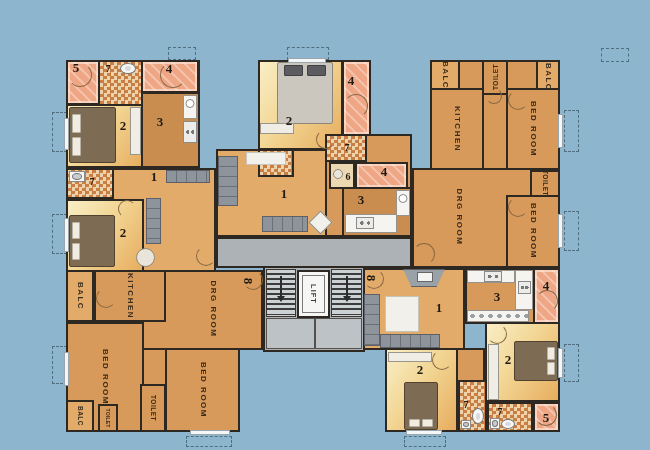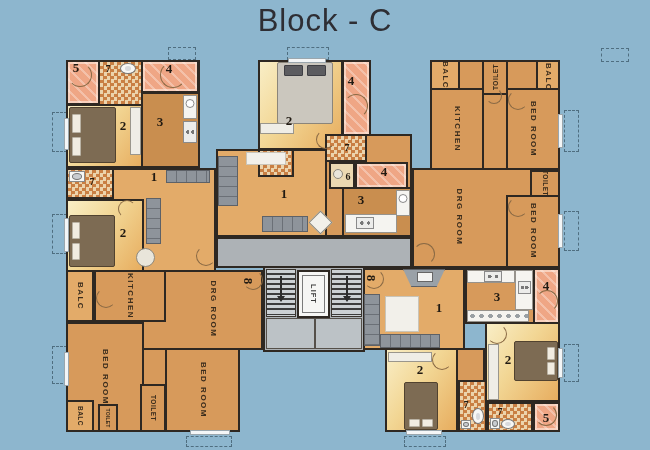--- a/index.html
+++ b/index.html
@@ -57,21 +57,20 @@
   .arc{position:absolute;box-sizing:border-box;border:1.3px solid #8a6a45;border-radius:50%;border-top-color:transparent;border-left-color:transparent}
   .dash{position:absolute;border:1px dashed #4f6e80}
   .win{position:absolute;box-sizing:border-box;background:#f4f6f7;border:1px solid #9aa6ad}
   .arrow{position:absolute;width:1.5px;background:#2c2c2c}
   .arrow::after{content:"";position:absolute;left:50%;bottom:-6px;transform:translateX(-50%);border:4px solid transparent;border-top:6px solid #2c2c2c}
 </style>
 </head>
 <body>
 
 <div class="canvas">
-  <div class="t">Block - C</div>
 
   <div class="dash" style="left:52px;top:112px;width:13px;height:38px"></div>
   <div class="dash" style="left:52px;top:214px;width:13px;height:38px"></div>
   <div class="dash" style="left:52px;top:346px;width:13px;height:36px"></div>
   <div class="dash" style="left:168px;top:47px;width:26px;height:11px"></div>
   <div class="dash" style="left:287px;top:47px;width:40px;height:11px"></div>
   <div class="dash" style="left:601px;top:48px;width:26px;height:12px"></div>
   <div class="dash" style="left:564px;top:110px;width:13px;height:40px"></div>
   <div class="dash" style="left:564px;top:211px;width:13px;height:38px"></div>
   <div class="dash" style="left:564px;top:344px;width:13px;height:36px"></div>

